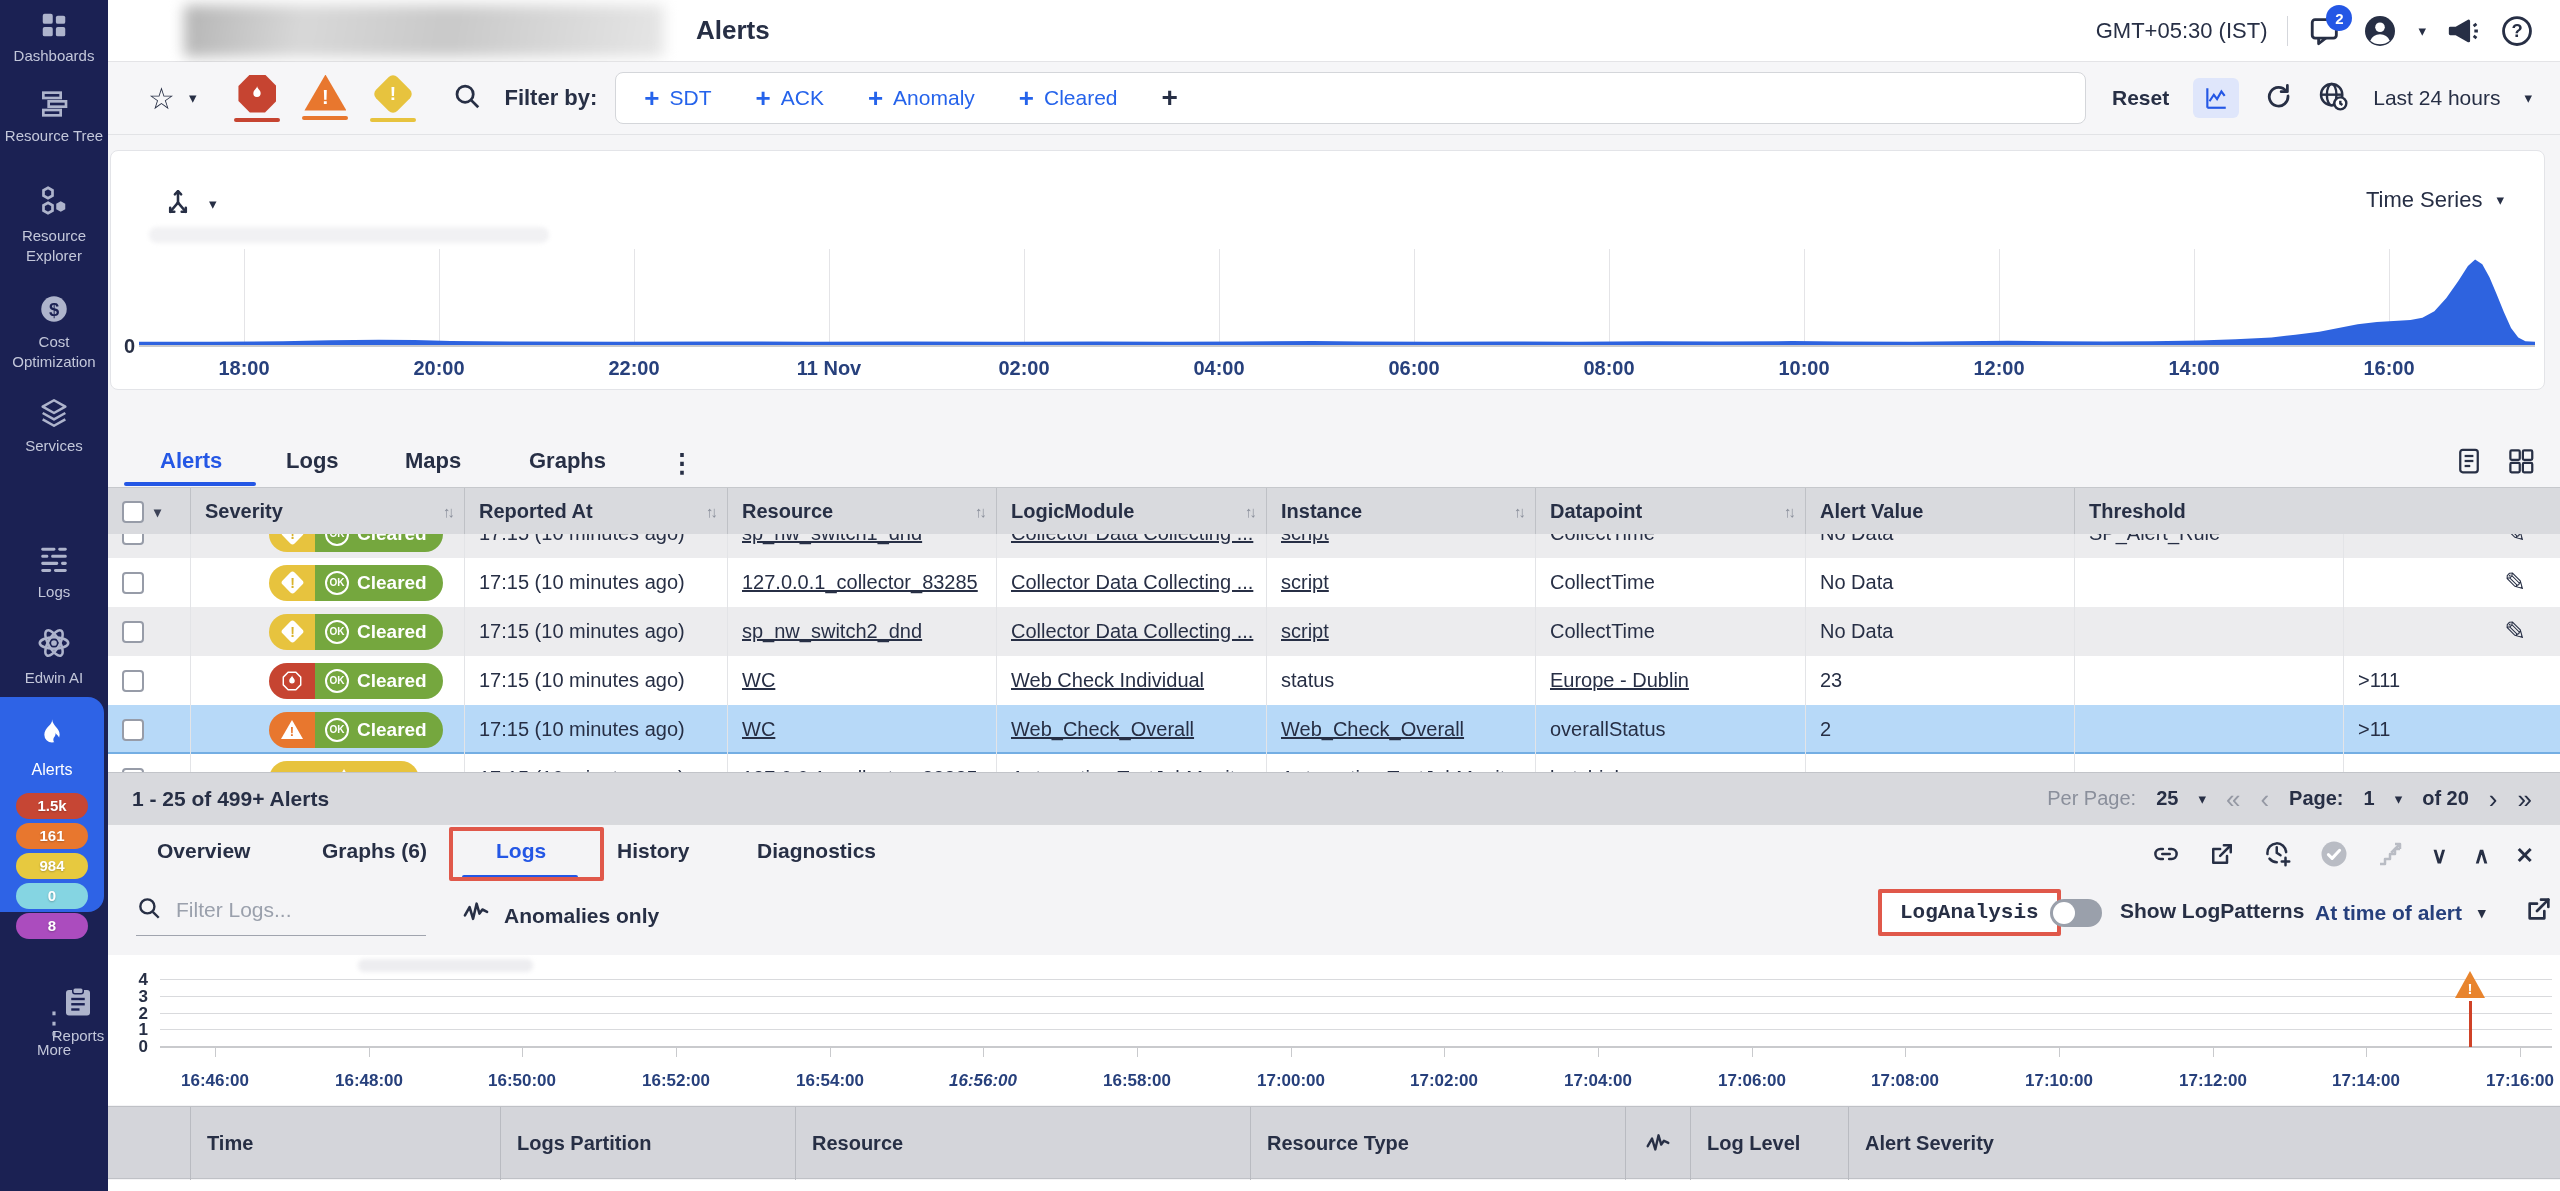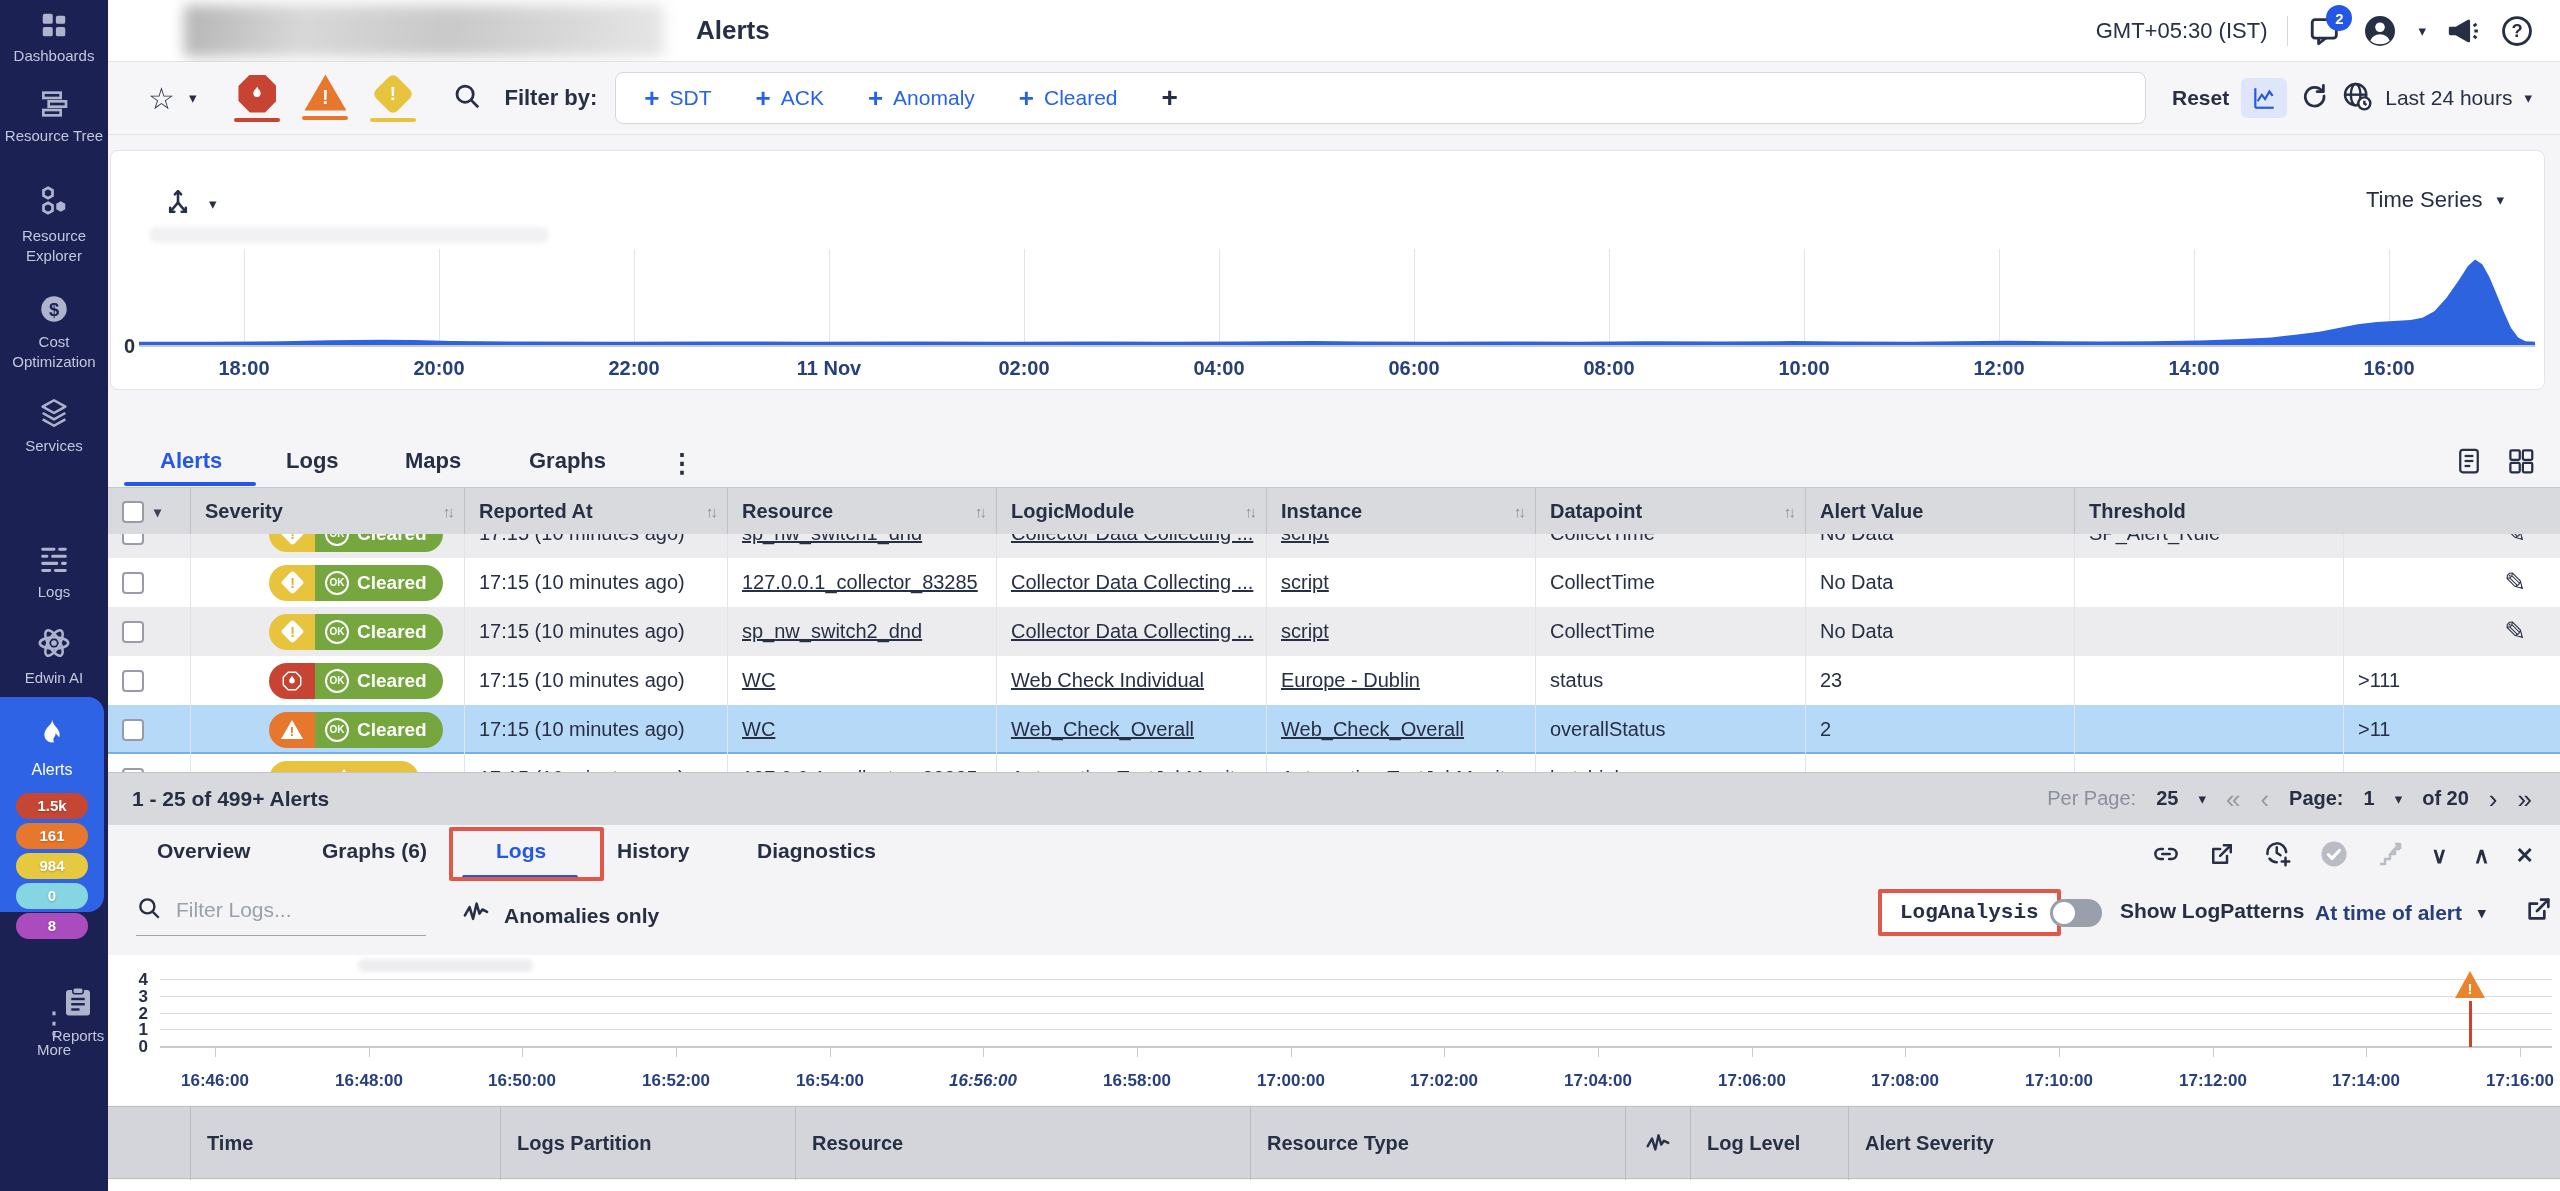--- a/index.html
+++ b/index.html
@@ -37,21 +37,21 @@
   .oct { width:38px; height:38px; background:#c64431; clip-path:polygon(30% 0,70% 0,100% 30%,100% 70%,70% 100%,30% 100%,0 70%,0 30%); display:flex; align-items:center; justify-content:center; }
   .tri { position:relative; width:42px; height:36px; background:#e8772e; clip-path:polygon(50% 0,100% 100%,0 100%); }
   .tri i, .tri-w i { position:absolute; left:0; right:0; bottom:2px; text-align:center; font-style:normal; font-weight:bold; color:#fff; font-size:20px; }
   .dia-f { position:relative; width:30px; height:30px; background:#e7c33e; transform:rotate(45deg); border-radius:6px; margin:4px; }
   .dia-f i { position:absolute; inset:0; transform:rotate(-45deg); display:flex; align-items:center; justify-content:center; font-style:normal; font-weight:bold; color:#fff; font-size:19px; }
   .filter-by { font-size:22px; font-weight:bold; margin:0 18px 0 22px; }
   #chip-box { flex:1; height:52px; background:#fff; border:1px solid #d4d6da; border-radius:8px; display:flex; align-items:center; padding:0 28px; gap:44px; margin-right:26px; }
   .chip { color:#2563eb; font-size:21px; display:flex; align-items:center; gap:10px; cursor:pointer; }
   .chip .plus { font-size:26px; font-weight:bold; }
   .plus-dark { color:#272f45; font-size:28px; font-weight:bold; cursor:pointer; }
-  #filter-right { display:flex; align-items:center; gap:12px; }
+  #filter-right { display:flex; align-items:center; gap:24px; }
   .reset { font-size:21px; font-weight:bold; cursor:pointer; }
   .chart-btn { width:46px; height:40px; background:#dfe6fb; border-radius:6px; display:flex; align-items:center; justify-content:center; }
   .range { font-size:21px; }
 
   
   #chart-card { position:absolute; left:110px; top:150px; width:2435px; height:240px; background:#fff; border:1px solid #e3e4e8; border-radius:8px; }
   #legend-blur { position:absolute; left:38px; top:76px; width:400px; height:16px; border-radius:8px; background:#f1f1f3; filter:blur(2px); }
   .gridline-v { position:absolute; top:98px; width:1px; height:96px; background:#e4e4e7; }
   #baseline { position:absolute; left:28px; top:194px; width:2396px; height:2px; background:#c9cacd; }
   .xtick { position:absolute; top:206px; width:80px; text-align:center; font-size:20px; font-weight:bold; color:#27407c; }
@@ -605,24 +605,24 @@
             </span>
           </span>
         </div>
       <div class="mt-c">17:15  (10 minutes ago)</div>
       <div class="mt-c">
           <span class="link">WC</span>
         </div>
       <div class="mt-c">
           <span class="link">Web Check Individual</span>
         </div>
+      <div class="mt-c">status</div>
       <div class="mt-c">
           <span class="link">Europe - Dublin</span>
         </div>
-      <div class="mt-c">status</div>
       <div class="mt-c">23</div>
       <div class="mt-c"></div>
       <div class="mt-c">&gt;111</div>
     </div>
 
     <div class="mt-row mt-grid r-sel">
       <div class="mt-c">
           <span class="cb"></span>
         </div>
       <div class="mt-c">

